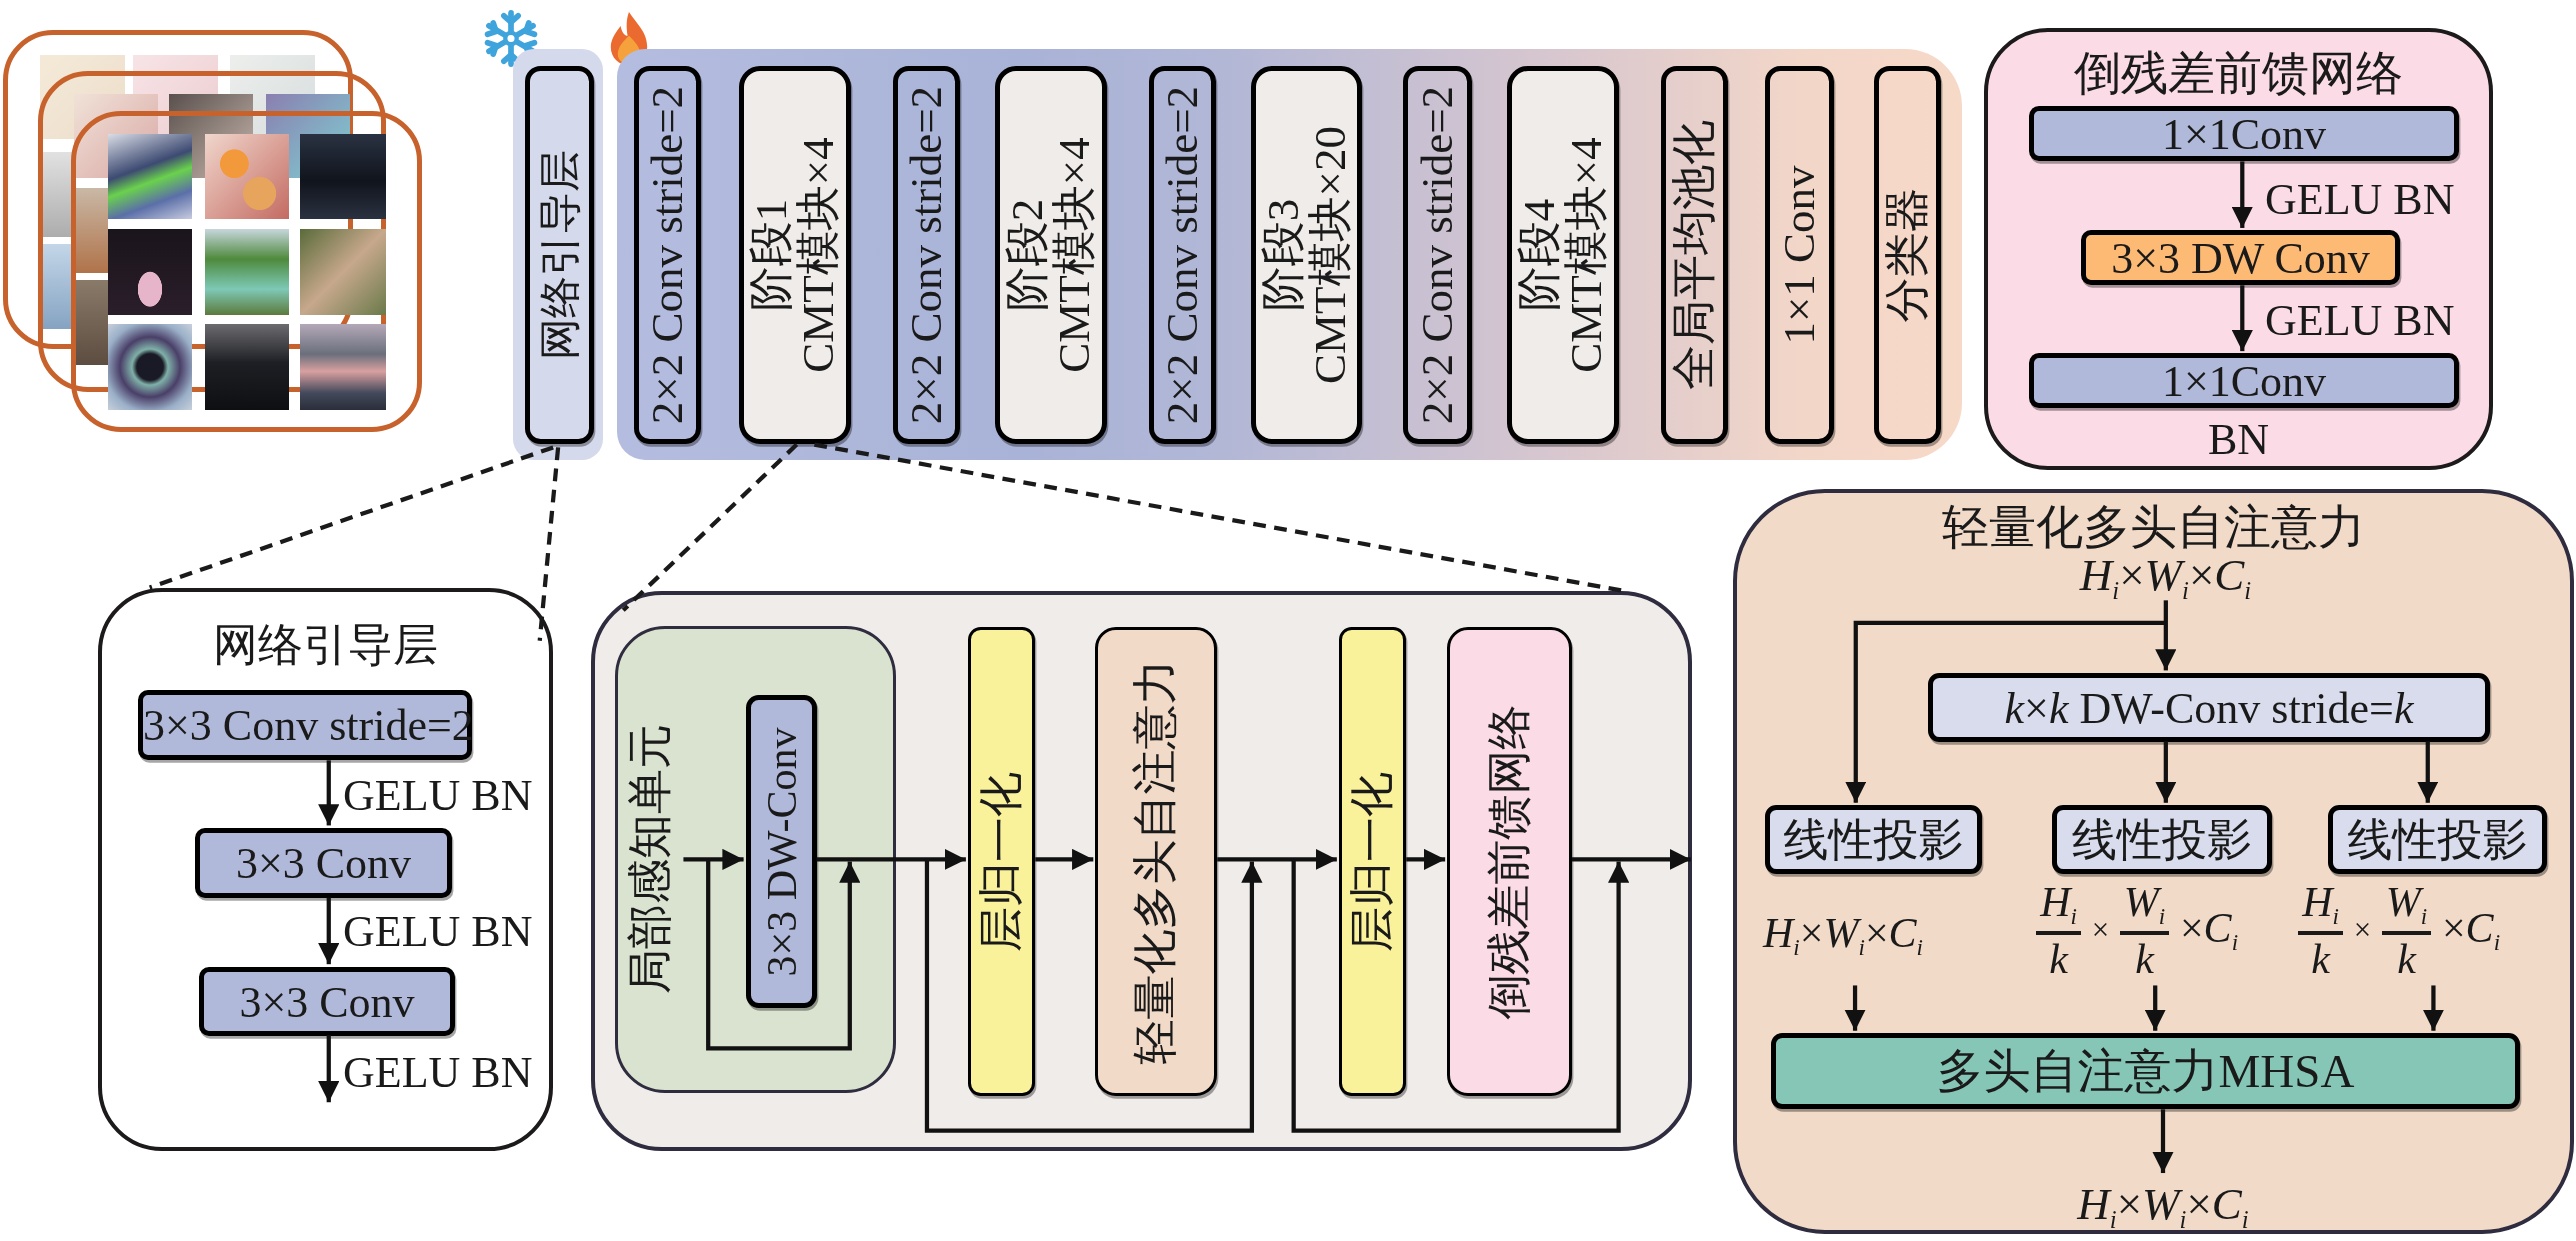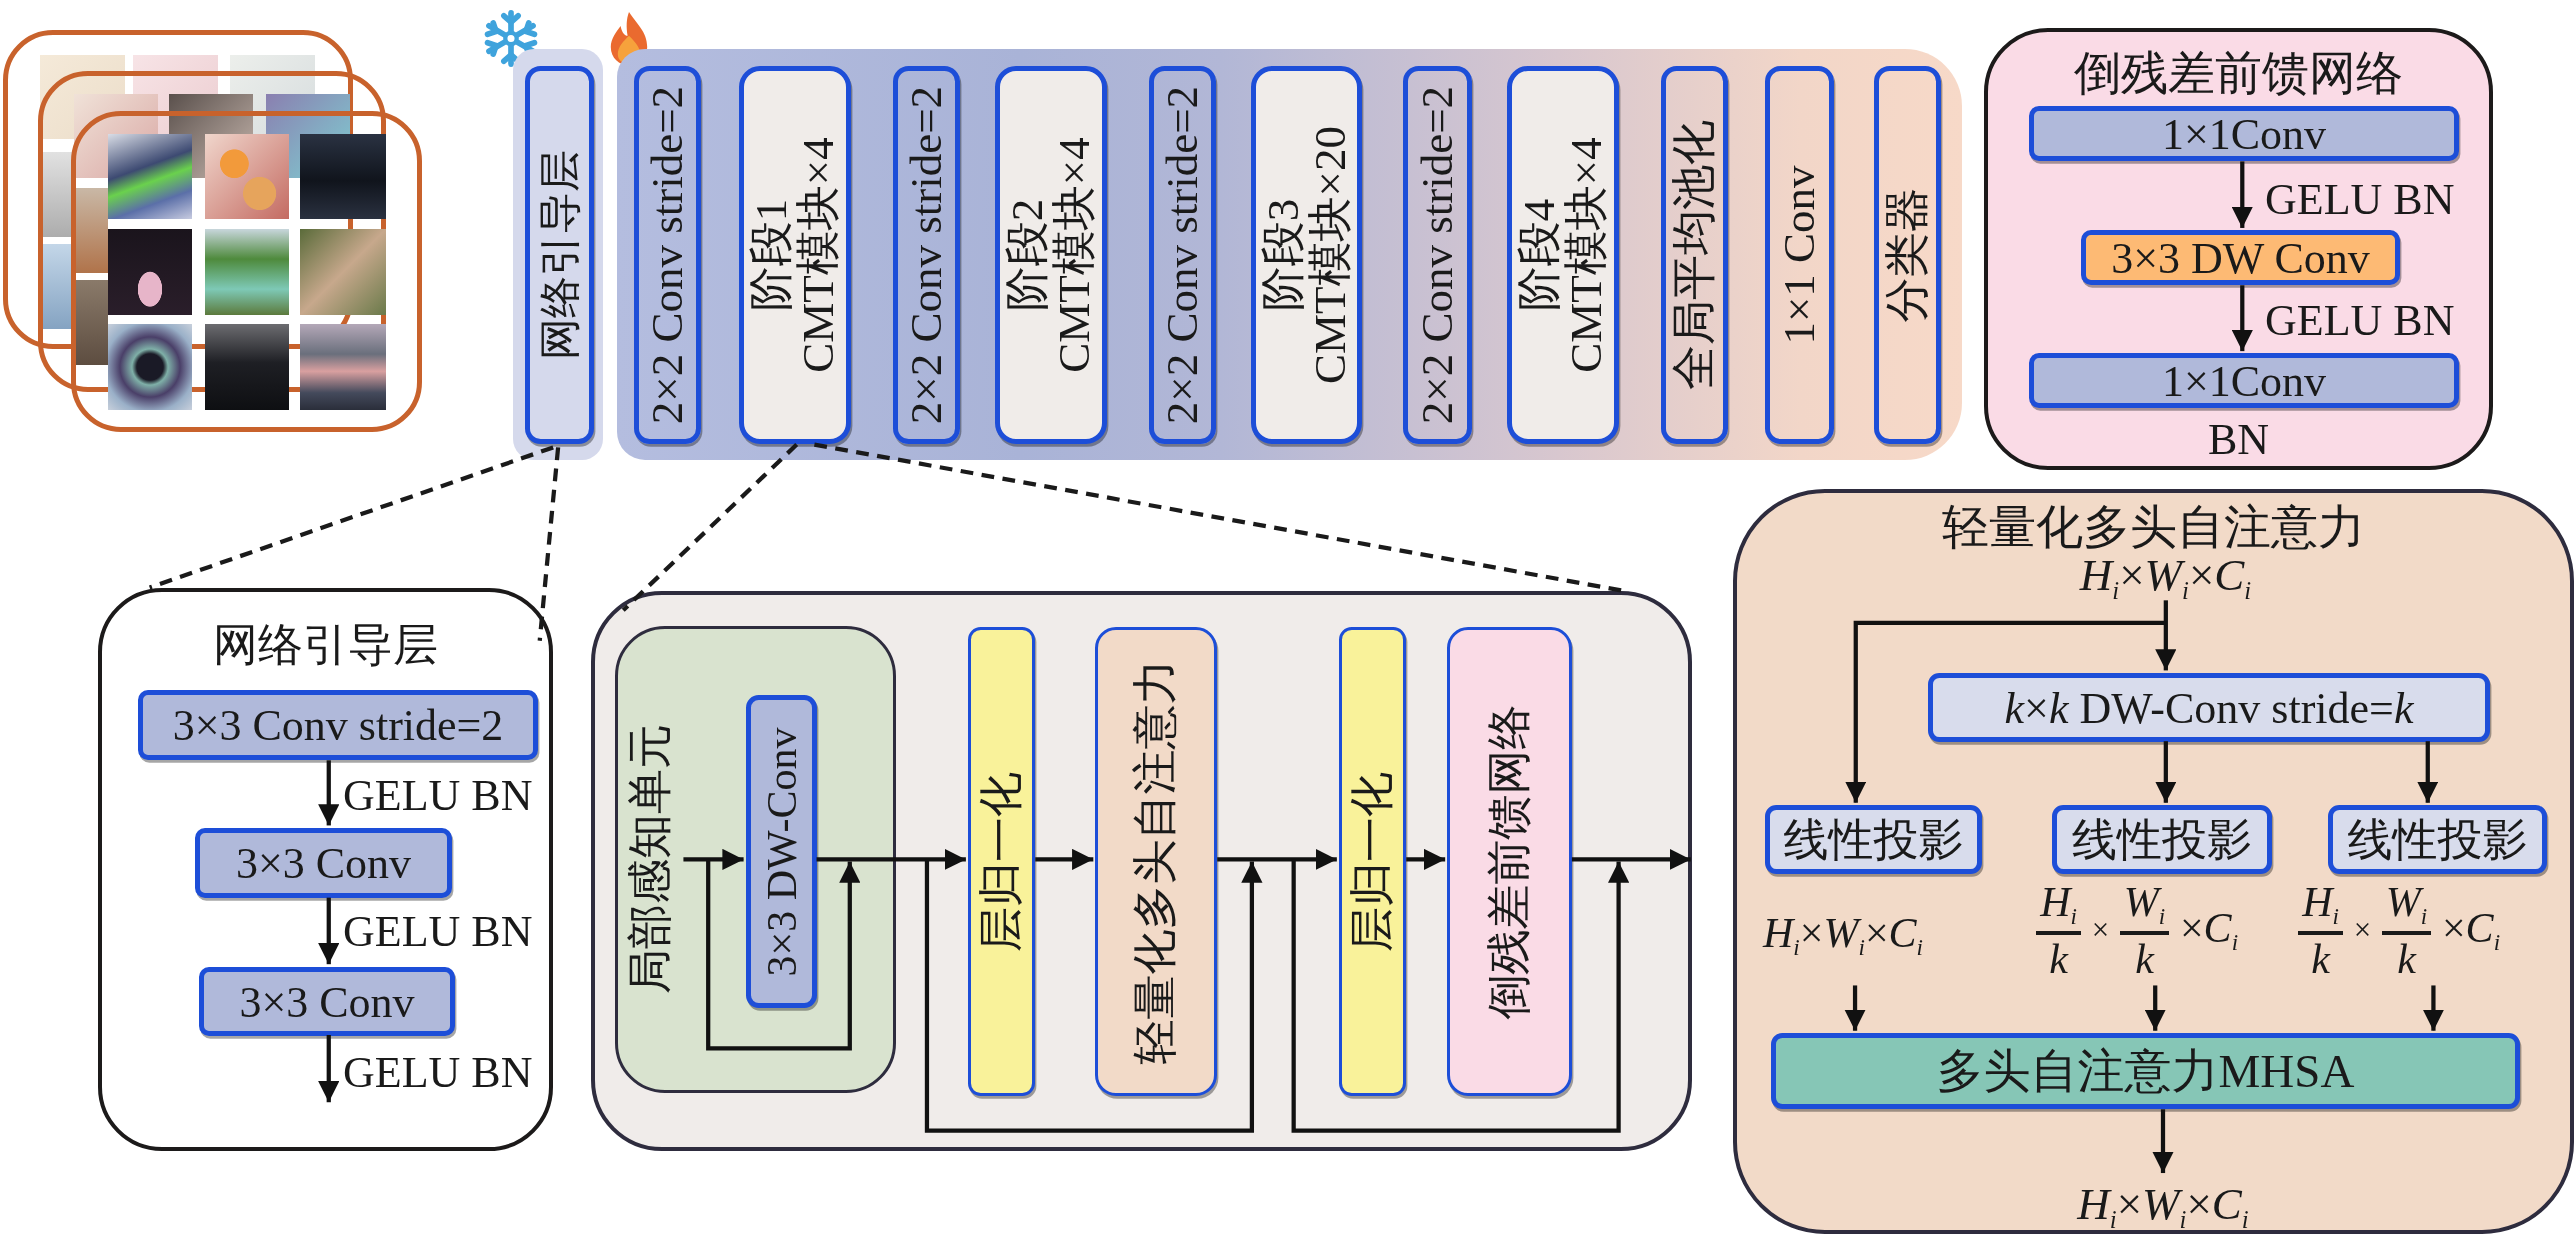--- a/index.html
+++ b/index.html
@@ -1,19 +1,19 @@
 <!DOCTYPE html>
 <html style="font-size:11.3px"><head>
 <meta charset="utf-8">
 <style>
   html, body { margin: 0; padding: 0; background: #ffffff; }
   body { width: 2576px; height: 1241px; position: relative; overflow: hidden;
          font-family: "Liberation Serif", "DejaVu Serif", serif; color: #1a1a1a; }
   .abs { position: absolute; box-sizing: border-box; }
-  .box { position: absolute; box-sizing: border-box; border: 5px solid #1d4ed8;
+  .box { position: absolute; box-sizing: border-box; border: 5px solid #000000;
          border-radius: 15.6px; box-shadow: 1.4px 2.8px 0 rgba(0,0,0,0.35); }
   .vtext { position: absolute; left: 50%; top: 50%; transform: translate(-50%,-50%) rotate(-90deg);
            white-space: nowrap; text-align: center; line-height: 1.05; }
   .htext { position: absolute; left: 0; right: 0; top: 50%; transform: translateY(-50%);
            text-align: center; white-space: nowrap; }
   .lbl { position: absolute; white-space: nowrap; font-size: 44px; }
   svg.overlay { position: absolute; left: 0; top: 0; pointer-events: none; }
   .panel { position: absolute; box-sizing: border-box; }
   .thumb { position: absolute; }
   .frame { position: absolute; box-sizing: border-box; border: 5.7px solid #c8622c; border-radius: 50px; }
@@ -141,21 +141,21 @@
   <div class="htext" style="font-size:44px;">3×3 DW Conv</div>
 </div>
 <div class="lbl" style="left:2265px;top:295px;">GELU BN</div>
 <div class="box" style="left:2029px;top:353px;width:430px;height:55px;background:#b0b9da;border-radius:10px;">
   <div class="htext" style="font-size:44px;">1×1Conv</div>
 </div>
 <div class="lbl" style="left:1984px;width:509px;text-align:center;top:414px;">BN</div>
 
 <div class="panel" style="left:98px;top:588px;width:455px;height:563px;background:#ffffff;border:4.2px solid #1c1a1a;border-radius:64px;"></div>
 <div class="lbl" style="left:98px;width:455px;text-align:center;top:615px;font-size:45px;">网络引导层</div>
-<div class="box" style="left:138px;top:690px;width:400px;height:70px;background:#b0b9da;border-radius:10px;">
+<div class="box" style="left:138px;top:690px;width:334px;height:70px;background:#b0b9da;border-radius:10px;">
   <div class="htext" style="font-size:44px;">3×3 Conv stride=2</div>
 </div>
 <div class="lbl" style="left:343px;top:770px;">GELU BN</div>
 <div class="box" style="left:195px;top:828px;width:257px;height:70px;background:#b0b9da;border-radius:10px;">
   <div class="htext" style="font-size:44px;">3×3 Conv</div>
 </div>
 <div class="lbl" style="left:343px;top:906px;">GELU BN</div>
 <div class="box" style="left:199px;top:967px;width:256px;height:69px;background:#b0b9da;border-radius:10px;">
   <div class="htext" style="font-size:44px;">3×3 Conv</div>
 </div>

